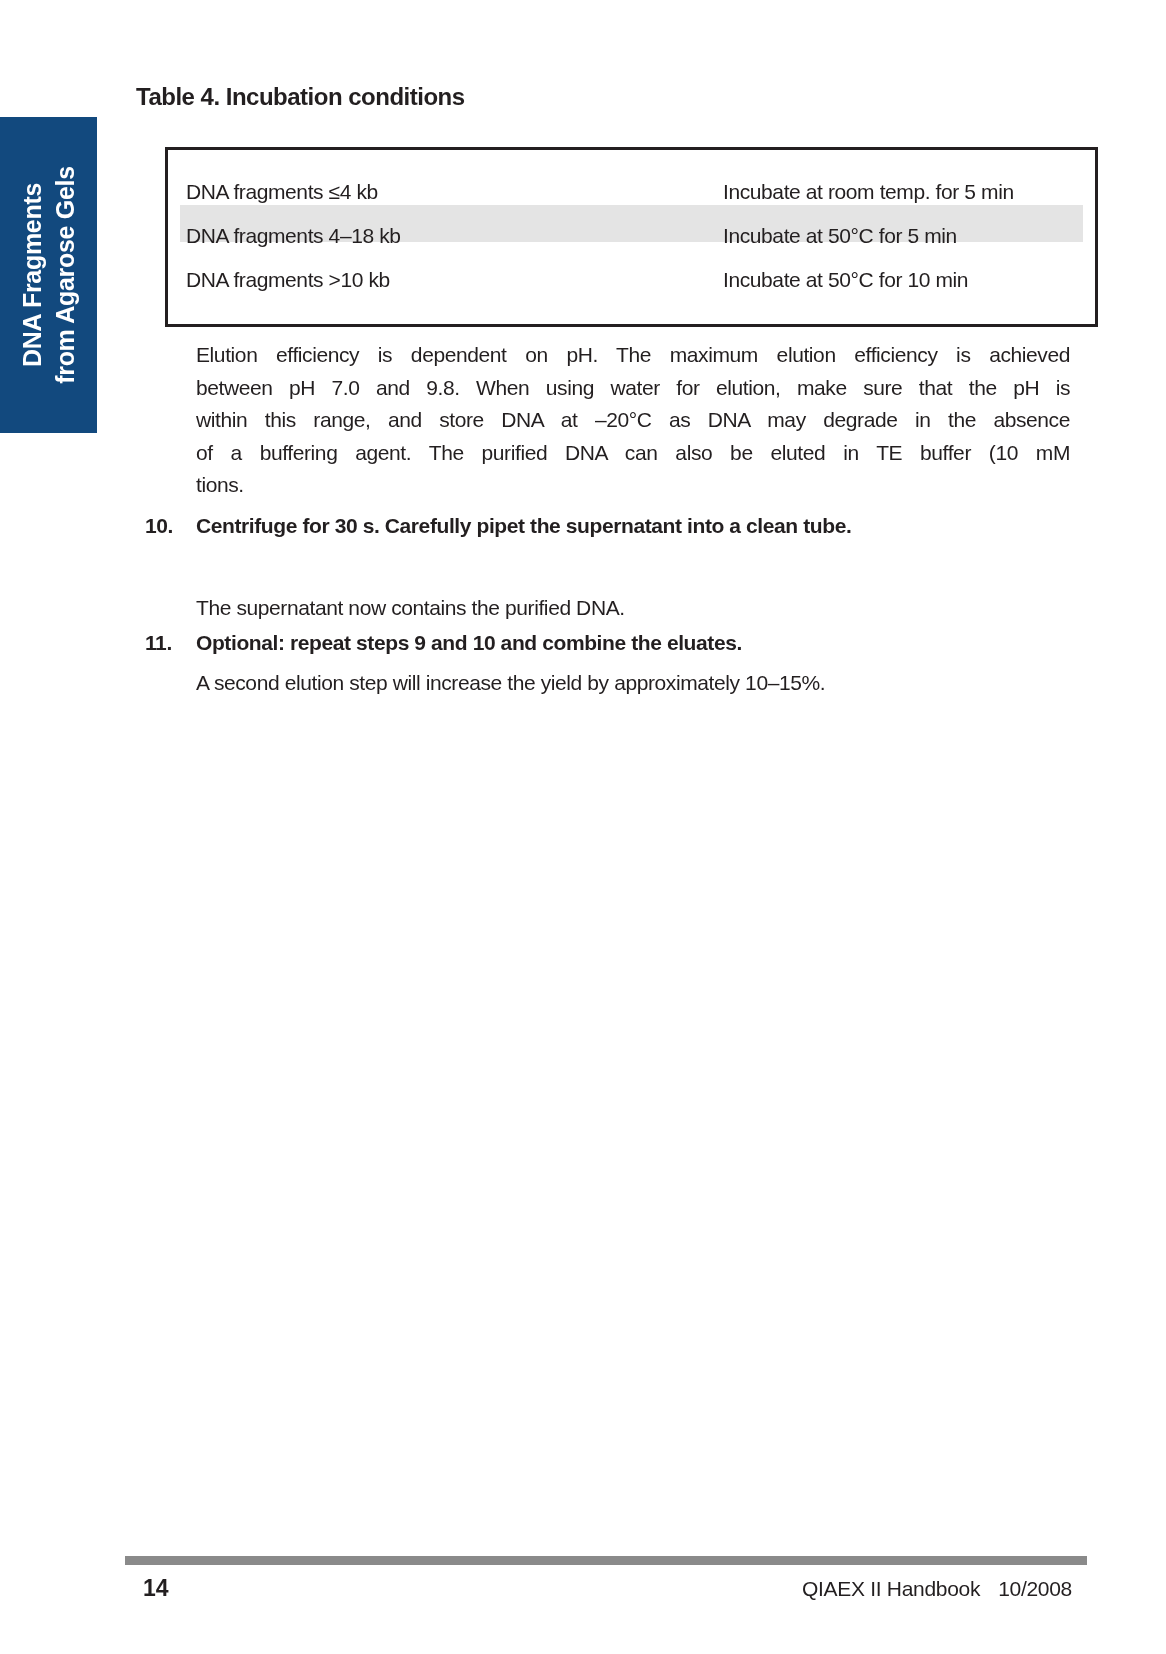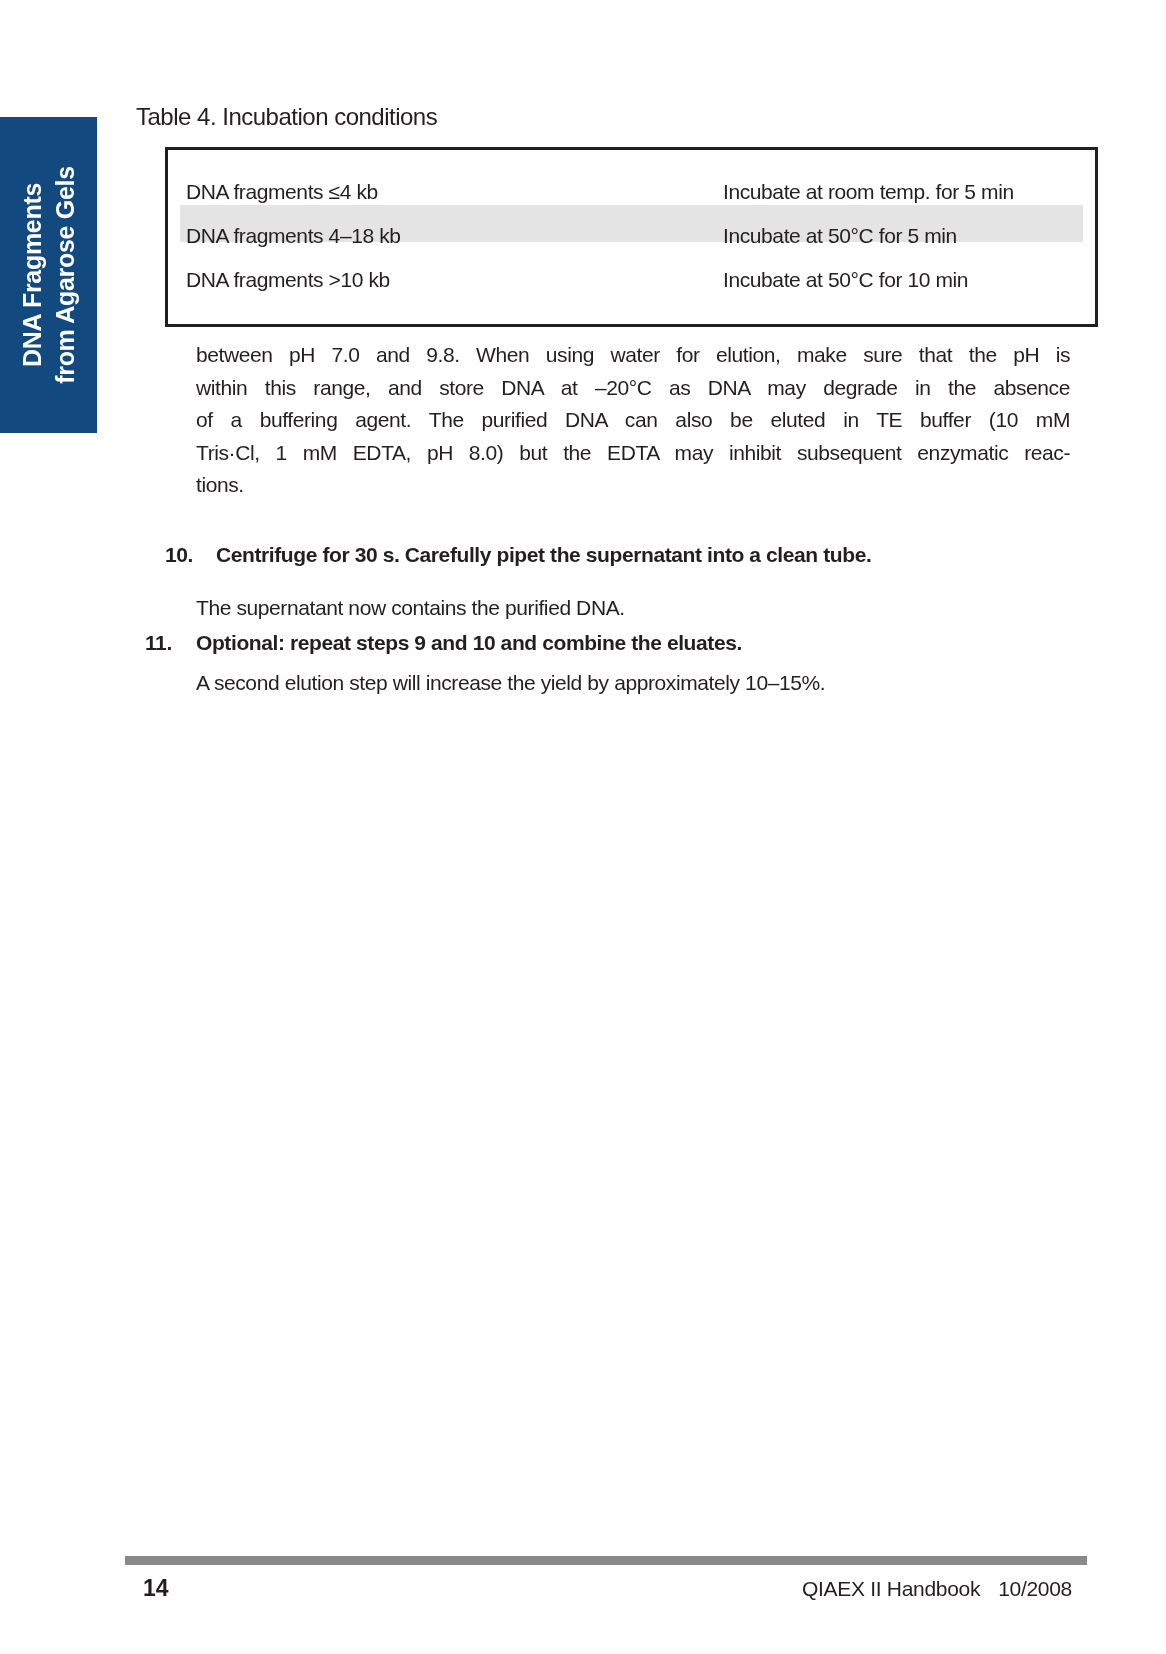--- a/index.html
+++ b/index.html
@@ -16,21 +16,21 @@
     overflow:visible;
   }
   .side-tab-text {
     transform:rotate(-90deg); white-space:nowrap; text-align:center;
     color:#ffffff; font-weight:bold; font-size:25px; line-height:33px;
     letter-spacing:-0.3px;
   }
 
   
   .table-title {
-    position:absolute; left:136px; top:103px; font-size:24px; font-weight:normal;
+    position:absolute; left:136px; top:83px; font-size:24px; font-weight:bold;
     letter-spacing:-0.5px;
   }
 
   
   .table-box {
     position:absolute; left:137px; top:147px; width:933px; height:180px;
     border:3px solid #231f20; background:#ffffff; padding-top:20px; overflow:hidden;margin-left:28px;
   }
   .row-highlight {
     position:absolute; left:12px; right:12px; top:55px; height:37px;
@@ -52,21 +52,21 @@
 
   
   .step-heading {
     position:absolute; left:145px; width:925px; display:flex;
     font-size:21px; font-weight:bold; letter-spacing:-0.4px;
   }
   .step-num { flex:0 0 51px; }
   .step-body {
     position:absolute; left:196px; width:874px; font-size:21px; letter-spacing:-0.4px;
   }
-  .s10h { top:543px;margin-left:20px; }
+  .s10h { top:514px; }
   .s10b { top:596px; }
   .s11h { top:631px; }
   .s11b { top:671px; }
 
   
   .footer-bar {
     position:absolute; left:125px; top:1556px; width:962px; height:9px;
     background:#8a8a8a;
   }
   .page-number {
@@ -102,24 +102,24 @@
       <div class="t-cell-left">DNA fragments 4–18 kb</div>
       <div class="t-cell-right">Incubate at 50°C for 5 min</div>
     </div>
     <div class="t-row">
       <div class="t-cell-left">DNA fragments &gt;10 kb</div>
       <div class="t-cell-right">Incubate at 50°C for 10 min</div>
     </div>
   </div>
 
   <div class="paragraph">
+    <div class="jline">Elution efficiency is dependent on pH. The maximum elution efficiency is achieved</div>
     <div class="jline">between pH 7.0 and 9.8. When using water for elution, make sure that the pH is</div>
     <div class="jline">within this range, and store DNA at –20°C as DNA may degrade in the absence</div>
     <div class="jline">of a buffering agent. The purified DNA can also be eluted in TE buffer (10 mM</div>
-    <div class="jline">Tris·Cl, 1 mM EDTA, pH 8.0) but the EDTA may inhibit subsequent enzymatic reac-</div>
     <div>tions.</div>
   </div>
 
   <div class="step-heading s10h">
     <span class="step-num">10.</span>
     <span class="step-text">Centrifuge for 30 s. Carefully pipet the supernatant into a clean tube.</span>
   </div>
   <div class="step-body s10b">The supernatant now contains the purified DNA.</div>
 
   <div class="step-heading s11h">

